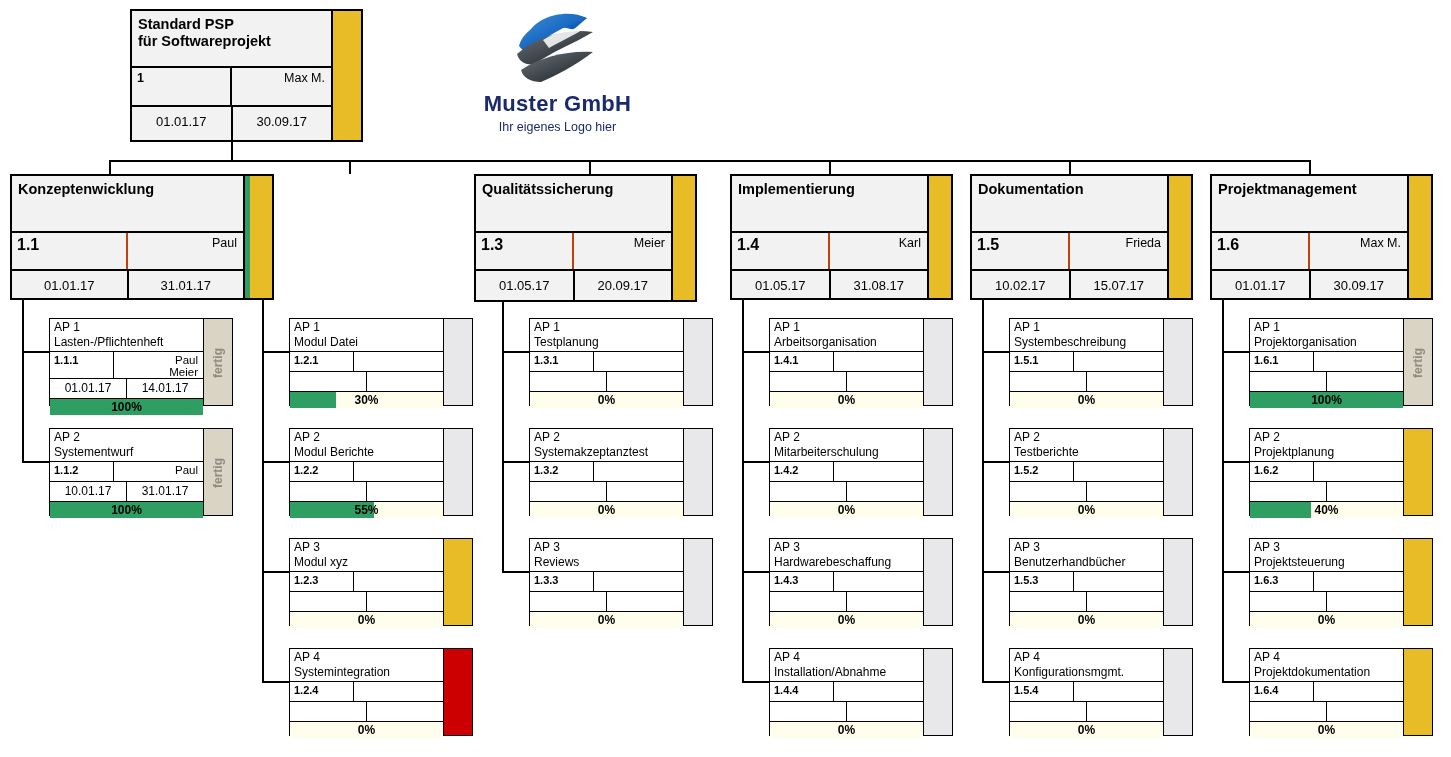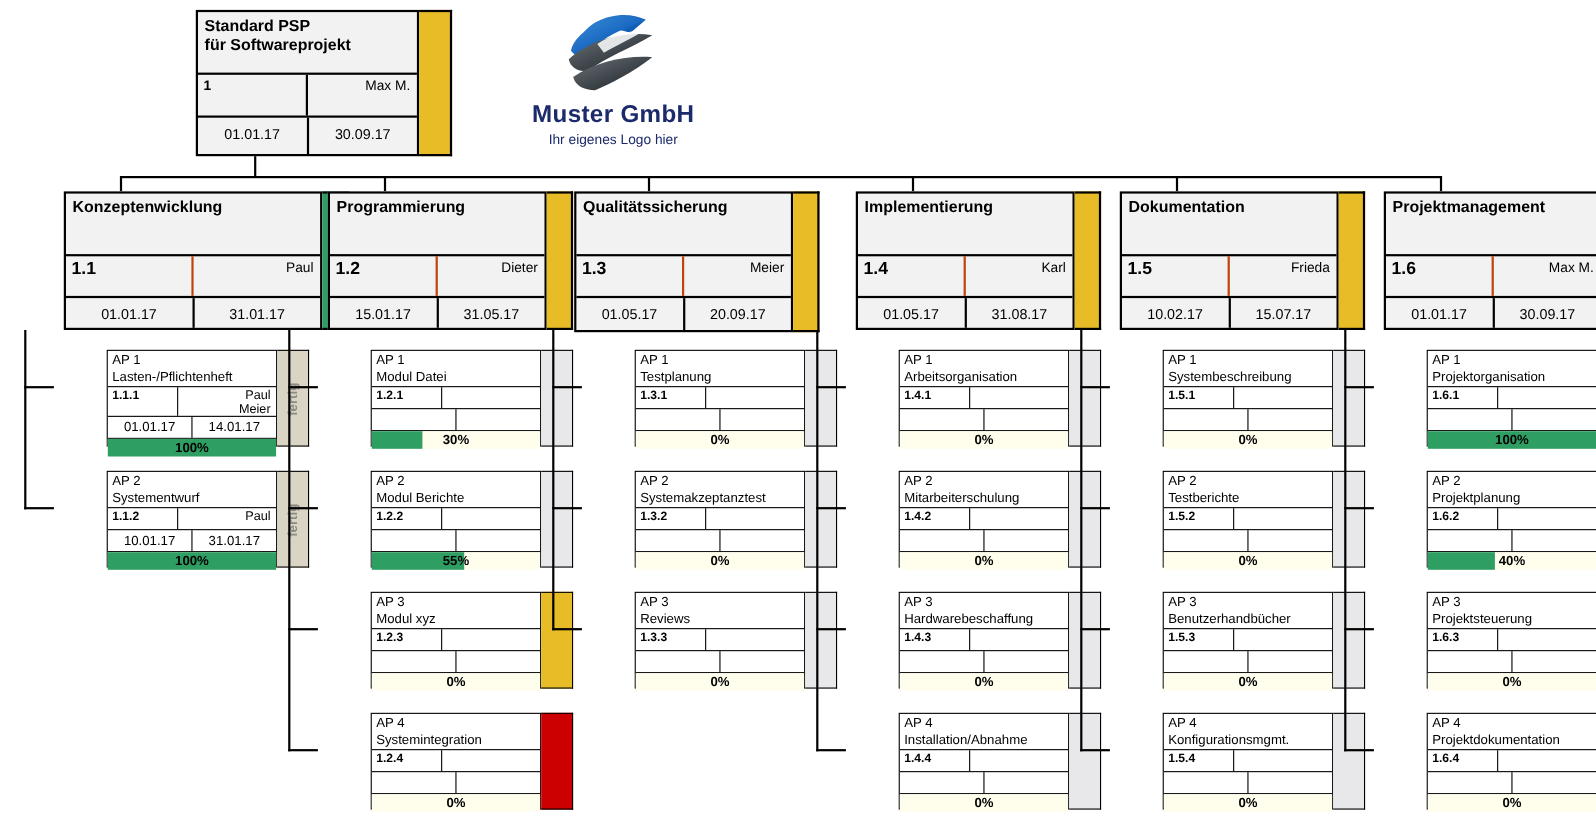--- a/index.html
+++ b/index.html
@@ -4,21 +4,21 @@
 <style>
   html,body{margin:0;padding:0;}
   body{
     width:1451px;height:757px;background:#ffffff;
     font-family:"Liberation Sans","DejaVu Sans",sans-serif;
     color:#000;overflow:hidden;position:relative;
   }
   #canvas{position:absolute;left:0;top:0;width:1451px;height:757px;}
 
   
-  .node{position:absolute;box-sizing:border-box;display:flex;margin-left:48px;}
+  .node{position:absolute;box-sizing:border-box;display:flex;}
   .node .body{box-sizing:border-box;border:2px solid #000;background:#f2f2f2;
     display:flex;flex-direction:column;flex:1 1 auto;}
   .node .statusbar{box-sizing:border-box;border:2px solid #000;border-left:0;
     flex:0 0 auto;}
 
   
   .root .title{
     font-weight:bold;font-size:14.5px;line-height:17px;
     padding:5px 0 0 6px;box-sizing:border-box;flex:0 0 57px;
     border-bottom:2px solid #000;white-space:pre-line;
@@ -192,31 +192,20 @@
           </div>
         </div>
         <div class="statusbar" style="width: 29px; background: rgb(217, 212, 195);">
           <div class="fertig">fertig</div>
         </div>
       </div>
       <div class="line" style="left: 22px; top: 461px; width: 27px; height: 2px;"></div>
       <div class="line" style="left: 22px; top: 300px; width: 2px; height: 163px;"></div>
       <div class="line" style="left: 348.5px; top: 160px; width: 2px; height: 14px;"></div>
       <div class="node lvl2" style="left: 250px; top: 174px; width: 223px; height: 126px;">
-        <div class="body">
-          <div class="title">Programmierung</div>
-          <div class="idrow">
-            <div class="id">1.2</div>
-            <div class="owner">Dieter</div>
-          </div>
-          <div class="daterow">
-            <div class="d left">15.01.17</div>
-            <div class="d">31.05.17</div>
-          </div>
-        </div>
         <div class="statusbar" style="width: 24px; background: rgb(232, 188, 38);"></div>
       </div>
       <div class="node ap" style="left: 289px; top: 318px; width: 184px; height: 88px;">
         <div class="body">
           <div class="aptitle">
             <div>AP 1</div>
             <div>Modul Datei</div>
           </div>
           <div class="idrow">
             <div class="id">1.2.1</div>

